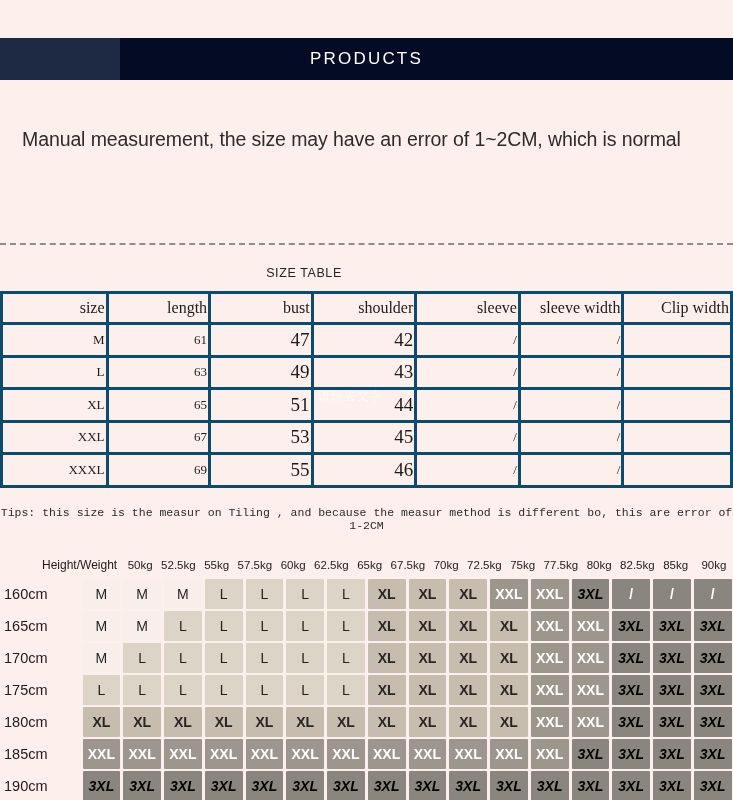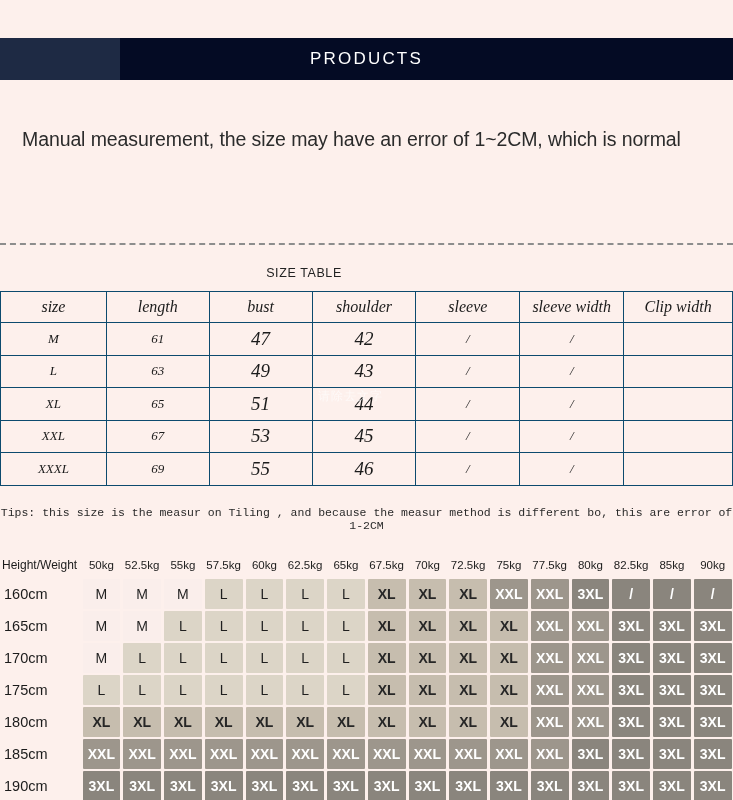--- a/index.html
+++ b/index.html
@@ -85,25 +85,24 @@
   table.size-table {
     position: absolute;
     top: 291px;
     left: 0;
     width: 733px;
     border-collapse: collapse;
     font-family: "Liberation Serif", serif;
   }
   table.size-table th,
   table.size-table td {
-    border: 1px solid #0c4a6e;
-    text-align: center;
+    border: 3px solid #0c4a6e;
+    text-align: right;
     color: #1b1b1b;
     background: transparent;
-    font-style: italic;
   }
   table.size-table th {
     height: 31px;
     font-weight: normal;
     font-size: 16px;
   }
   table.size-table td {
     height: 32.5px;
     font-size: 19px;
   }
@@ -150,21 +149,21 @@
     position: absolute;
     top: 552px;
     left: 0;
     width: 733px;
   }
   .hw-row {
     display: flex;
     align-items: stretch;
     height: 32px;
   }
-  .hw-row.header-row { height: 26px; }
+  .hw-row.header-row { height: 26px; padding-left: 40px; }
   .hw-corner,
   .hw-rowlabel {
     flex: 0 0 81px;
     display: flex;
     align-items: center;
     font-size: 13.5px;
     color: #1b1b1b;
     background: transparent;
   }
   .hw-corner {
@@ -190,21 +189,21 @@
     align-items: center;
     justify-content: center;
     font-size: 14px;
     font-weight: bold;
     border-radius: 1px;
   }
   .lvl-M   { background: #faeeeb; color: #1f1f1f; font-weight: normal; }
   .lvl-L   { background: #dcd5c7; color: #1f1f1f; font-weight: normal; }
   .lvl-XL  { background: #c6bdae; color: #262626; }
   .lvl-XXL { background: #9d968c; color: #ffffff; }
-  .lvl-3XL { background: #8a857d; color: #ffffff; }
+  .lvl-3XL { background: #8a857d; color: #000000; font-style: italic; }
   .lvl-NA  { background: #8a857d; color: #ffffff; }
 </style>
 </head>
 <body>
 
 <div class="banner">
   <div class="banner-left"></div>
   <div class="banner-main">
     <span class="banner-title">PRODUCTS</span>
   </div>

